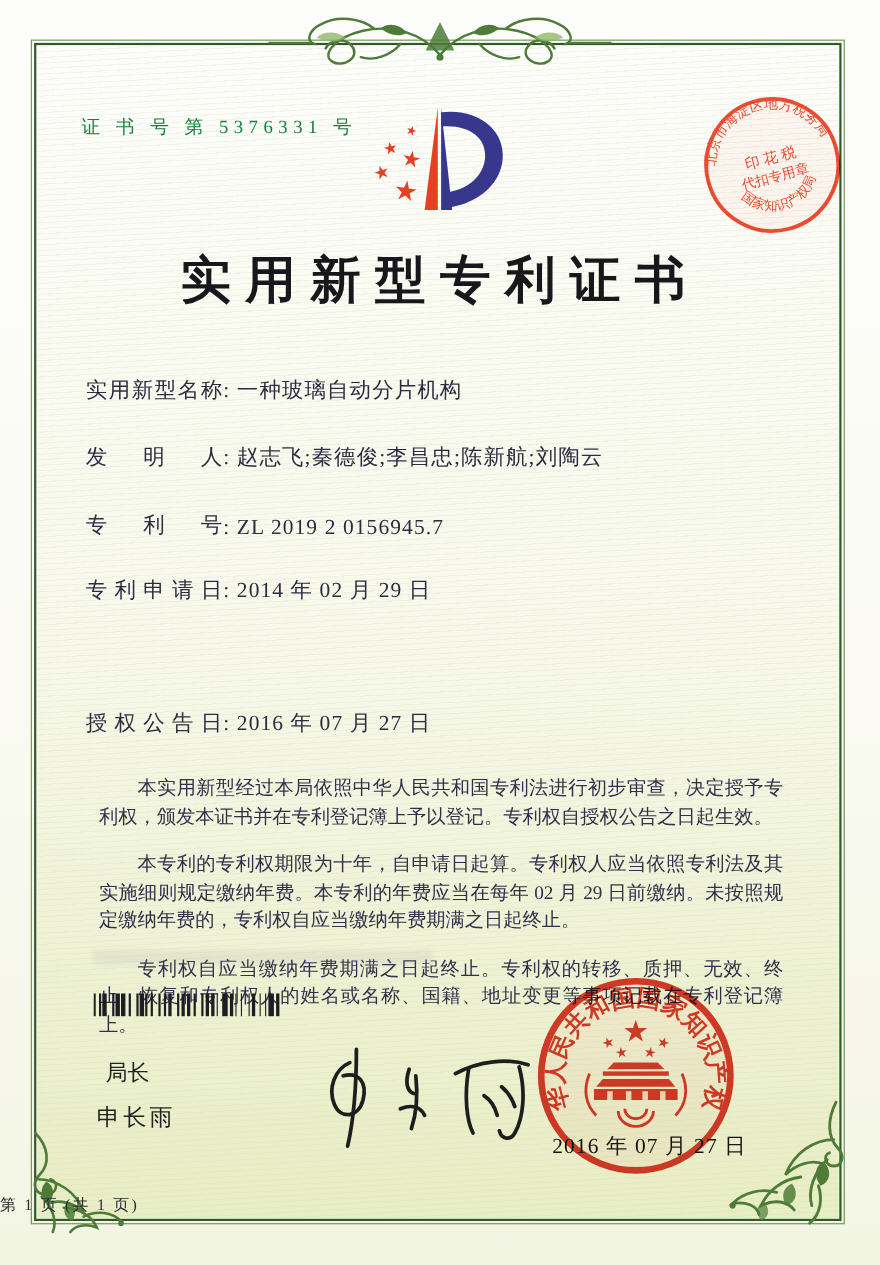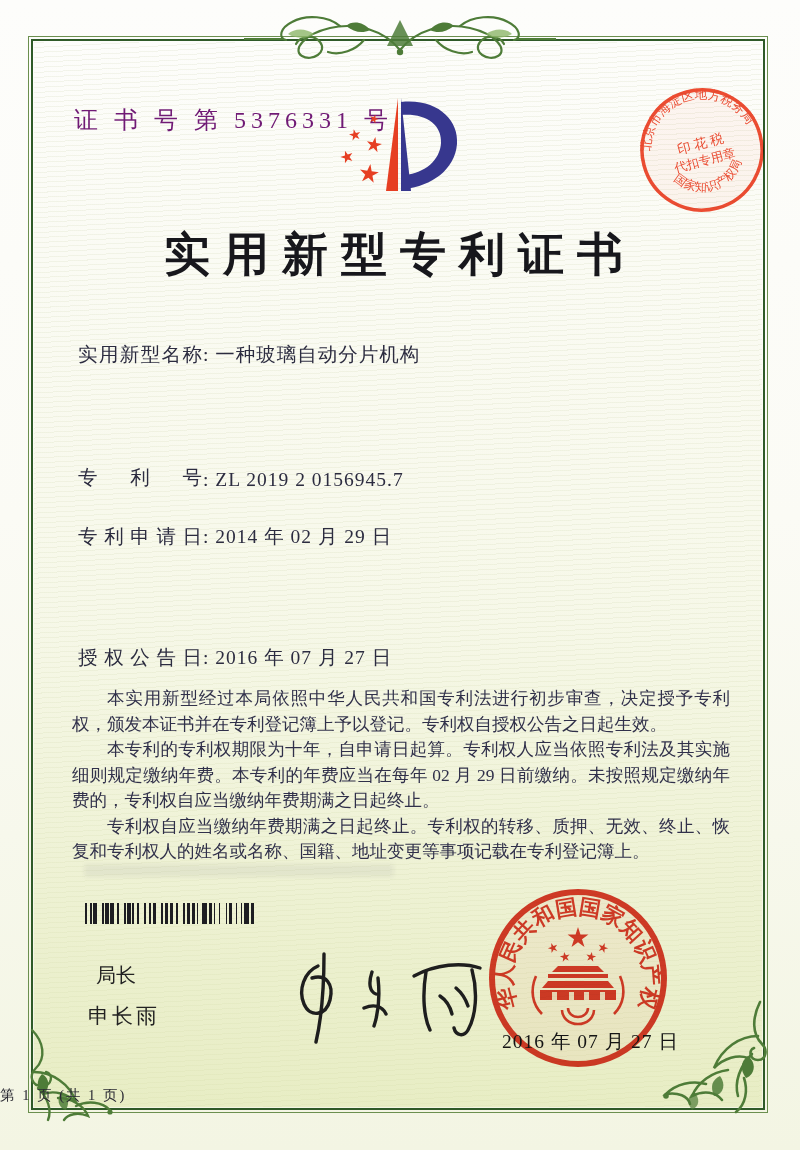--- a/index.html
+++ b/index.html
@@ -21,21 +21,21 @@
     position:absolute;inset:5px;
     background:
       linear-gradient(180deg, rgba(255,255,255,0) 0%, rgba(232,238,190,0.20) 55%, rgba(222,230,170,0.55) 100%),
       repeating-linear-gradient(177deg, rgba(150,165,95,0.10) 0px, rgba(150,165,95,0.10) 1px, rgba(255,255,255,0) 1px, rgba(255,255,255,0) 5px);
   }
   .ornament-top{position:absolute;left:244px;top:6px;}
   .flourish-bl{position:absolute;left:18px;top:1028px;}
   .flourish-br{position:absolute;left:648px;top:996px;}
   
   .cert-no{
-    position:absolute;left:74px;top:104px;font-size:24px;color:#701a75;
+    position:absolute;left:74px;top:104px;font-size:17px;color:#15803d;
     letter-spacing:5px;
   }
   .logo{position:absolute;left:335px;top:90px;}
   .tax-stamp{position:absolute;left:627px;top:75px;mix-blend-mode:multiply;}
   .title{
     position:absolute;left:0;top:224px;width:100%;text-align:center;
     font-size:46px;font-weight:bold;color:#17171c;letter-spacing:13px;
   }
   
   .field{position:absolute;left:78px;font-size:19.5px;color:#2c2c40;white-space:nowrap;}
@@ -44,21 +44,21 @@
     vertical-align:bottom;
   }
   .fcolon{display:inline-block;margin:0 2px 0 1px;}
   .fvalue{letter-spacing:1px;}
   .f0{top:341px}.f1{top:402px}.f2{top:464px}.f3{top:523px}.f4{top:582px}.f5{top:644px}
   
   .paras{
     position:absolute;left:72px;top:686px;width:658px;
     font-size:17.5px;line-height:25.5px;color:#30304a;text-align:justify;
   }
-  .paras p{margin:0;text-indent:2em;}
+  .paras p{margin:18px;text-indent:2em;}
   
   .ghost{
     position:absolute;left:84px;top:864px;width:310px;height:13px;
     background:rgba(125,125,140,0.10);filter:blur(2px);border-radius:3px;
   }
   .barcode{
     position:absolute;left:85px;top:903px;width:224px;height:21px;
     overflow:hidden;white-space:nowrap;font-size:0;
   }
   .barcode i{display:inline-block;height:21px;}
@@ -181,20 +181,24 @@
       <text x="0" y="-2" text-anchor="middle" font-size="13.5">印 花 税</text>
       <text x="0" y="15" text-anchor="middle" font-size="12.5">代扣专用章</text>
     </g>
   </svg>
 
   <div class="title">实用新型专利证书</div>
 
   <div class="field f0">
     <span class="flabel">实用新型名称</span><span class="fcolon">:</span>
     <span class="fvalue">一种玻璃自动分片机构</span>
+  </div>
+  <div class="field f1">
+    <span class="flabel">发明人</span><span class="fcolon">:</span>
+    <span class="fvalue">赵志飞;秦德俊;李昌忠;陈新航;刘陶云</span>
   </div>
   <div class="field f2">
     <span class="flabel">专利号</span><span class="fcolon">:</span>
     <span class="fvalue">ZL 2019 2 0156945.7</span>
   </div>
   <div class="field f3">
     <span class="flabel">专利申请日</span><span class="fcolon">:</span>
     <span class="fvalue">2014 年 02 月 29 日</span>
   </div>
   <div class="field f5">

